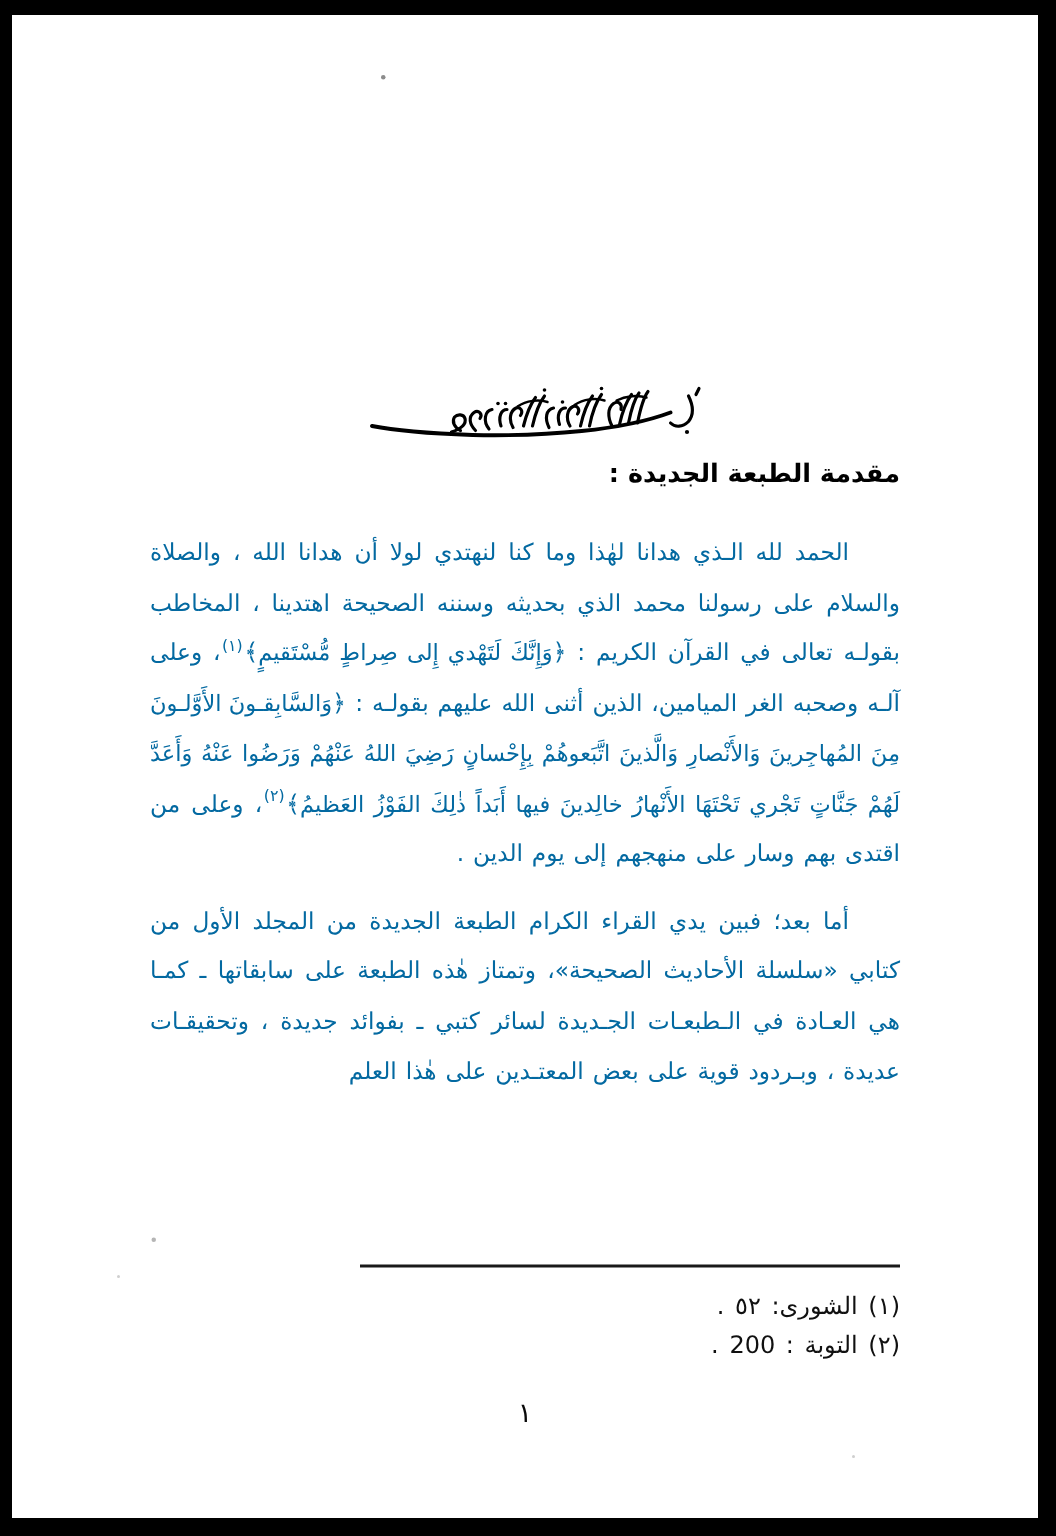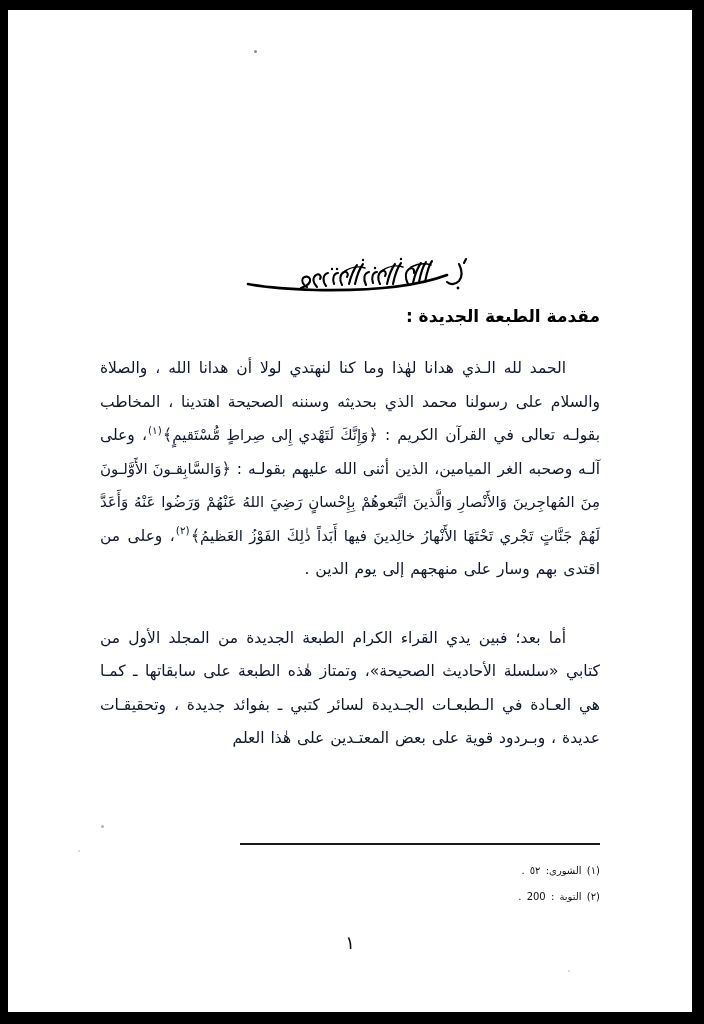--- a/index.html
+++ b/index.html
@@ -79,26 +79,26 @@
     color: #000000;
   }
 
   .para {
     margin: 0;
     text-align: justify;
     text-align-last: right;
     font-family: "DejaVu Sans", "Liberation Sans", sans-serif;
     font-size: 15.5px;
     line-height: 33.5px;
-    color: #0f172a;
+    color: #0369a1;
     word-spacing: 1px;
   }
 
   .para + .para {
-    margin-top: 35px;
+    margin-top: 11px;
   }
 
   .para.indented {
     text-indent: 34px;
   }
 
   
   .ayah {
     font-family: "DejaVu Sans", "Liberation Sans", sans-serif;
     font-size: 15px;
@@ -132,21 +132,21 @@
     position: absolute;
     left: 92px;
     top: 848px;
     width: 500px;
     text-align: right;
     direction: rtl;
   }
 
   .footnote-item {
     font-family: "DejaVu Sans", "Liberation Sans", sans-serif;
-    font-size: 10px;
+    font-size: 16px;
     line-height: 26px;
     color: #101010;
     margin: 0;
     word-spacing: 2px;
   }
 
   
   .page-number {
     position: absolute;
     left: 0;

